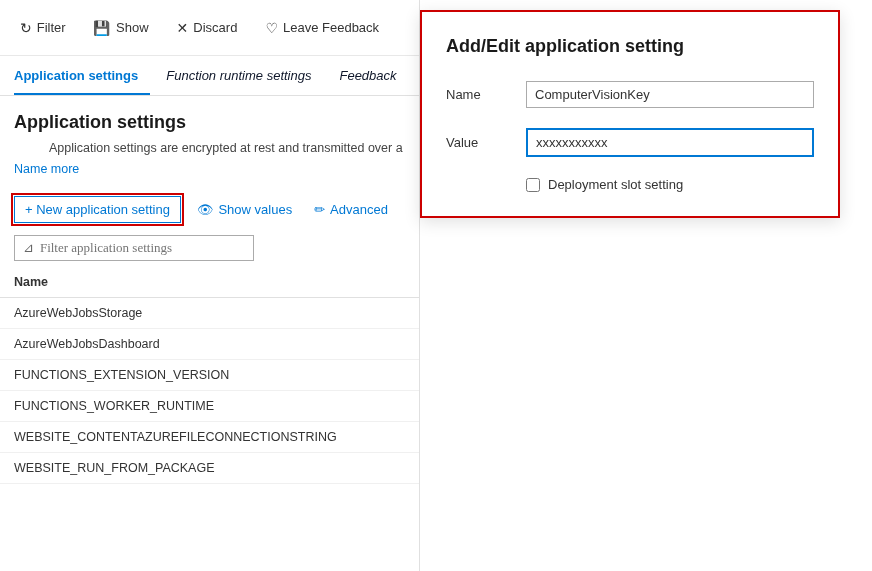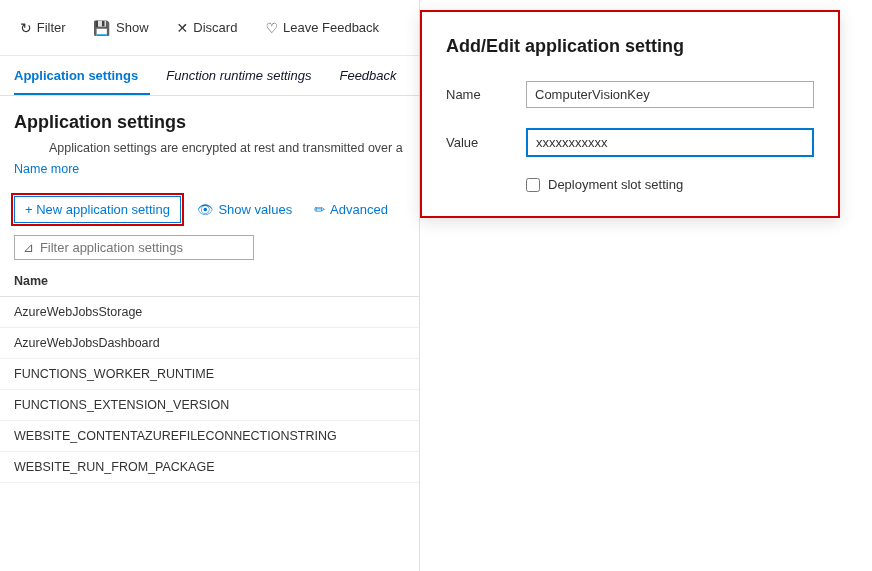--- a/index.html
+++ b/index.html
@@ -146,20 +146,21 @@
       padding: 4px 8px;
       gap: 6px;
     }
     .filter-input-wrap input {
       border: none;
       outline: none;
       font-size: 13px;
       color: #333;
       width: 100%;
       background: transparent;
+      font-family: Liberation Serif, serif;
     }
 
     
     .table-header {
       padding: 8px 14px;
       font-size: 12.5px;
       font-weight: 600;
       color: #333;
       border-bottom: 1px solid #e0e0e0;
     }
@@ -298,24 +299,24 @@
     <span>Name</span>
   </div>
 
   <div class="table-row">
     <span>AzureWebJobsStorage</span>
   </div>
   <div class="table-row">
     <span>AzureWebJobsDashboard</span>
   </div>
   <div class="table-row">
+    <span>FUNCTIONS_EXTENSION_VERSION</span>
+  </div>
+  <div class="table-row">
     <span>FUNCTIONS_WORKER_RUNTIME</span>
-  </div>
-  <div class="table-row">
-    <span>FUNCTIONS_EXTENSION_VERSION</span>
   </div>
   <div class="table-row">
     <span>WEBSITE_CONTENTAZUREFILECONNECTIONSTRING</span>
   </div>
   <div class="table-row">
     <span>WEBSITE_RUN_FROM_PACKAGE</span>
   </div>
 
 </div>
 

